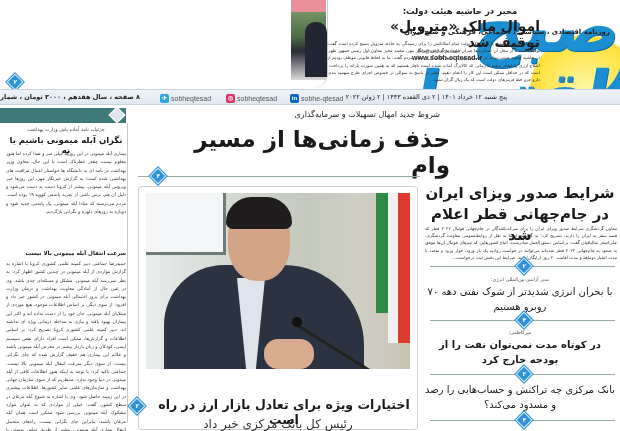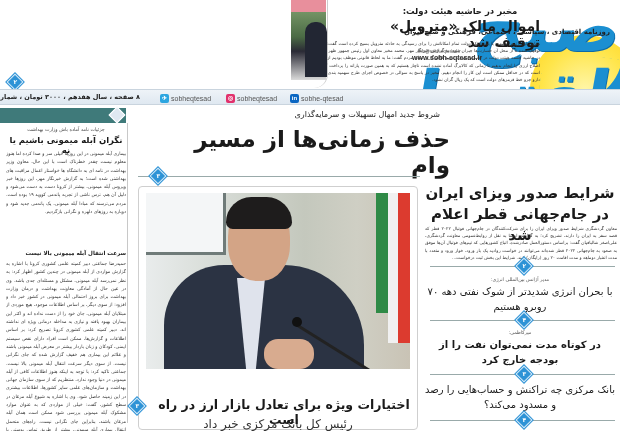--- a/index.html
+++ b/index.html
@@ -106,20 +106,21 @@
     <span>sobheqtesad</span>
   </div>
   <div class="social" style="left:226px;">
     <span class="ico" style="background:#e1306c;">◎</span>
     <span>sobheqtesad</span>
   </div>
   <div class="social" style="left:290px;">
     <span class="ico" style="background:#0a66c2;">in</span>
     <span>sobhe-qtesad</span>
   </div>
+  <div class="bar-date">پنج شنبه ۱۲ خرداد ۱۴۰۱ | ۲ ذی القعده ۱۴۴۳ | ۲ ژوئن ۲۰۲۲</div>
 </div>
 
 <div class="side-head-bar">
   <div class="diamond"></div>
 </div>
 <div class="side-box">
   <div class="side-kicker">جزئیات نامه آماده باش وزارت بهداشت</div>
   <div class="side-title">نگران آبله میمونی باشیم یا نه</div>
   <div class="side-body" style="top:27px; height:95px; overflow:hidden;">بیماری آبله میمونی در این روزها خیلی سر و صدا کرده اما هنوز معلوم نیست چقدر خطرناک است با این حال، معاون وزیر بهداشت در نامه ای به دانشگاه ها خواستار اعمال مراقبت های بهداشتی شده است؛ به گزارش خبرنگار مهر، این روزها خبر ویروس آبله میمونی، بیشتر از کرونا دست به دست می‌شود و دلیل آن هم، ترس ناشی از تجربه پاندمی کووید ۱۹ بوده است. مردم می‌ترسند که مبادا آبله میمونی، یک پاندمی جدید شود و دوباره به روزهای دلهره و نگرانی بازگردیم.</div>
   <div class="side-sub">سرعت انتقال آبله میمونی بالا نیست</div>

